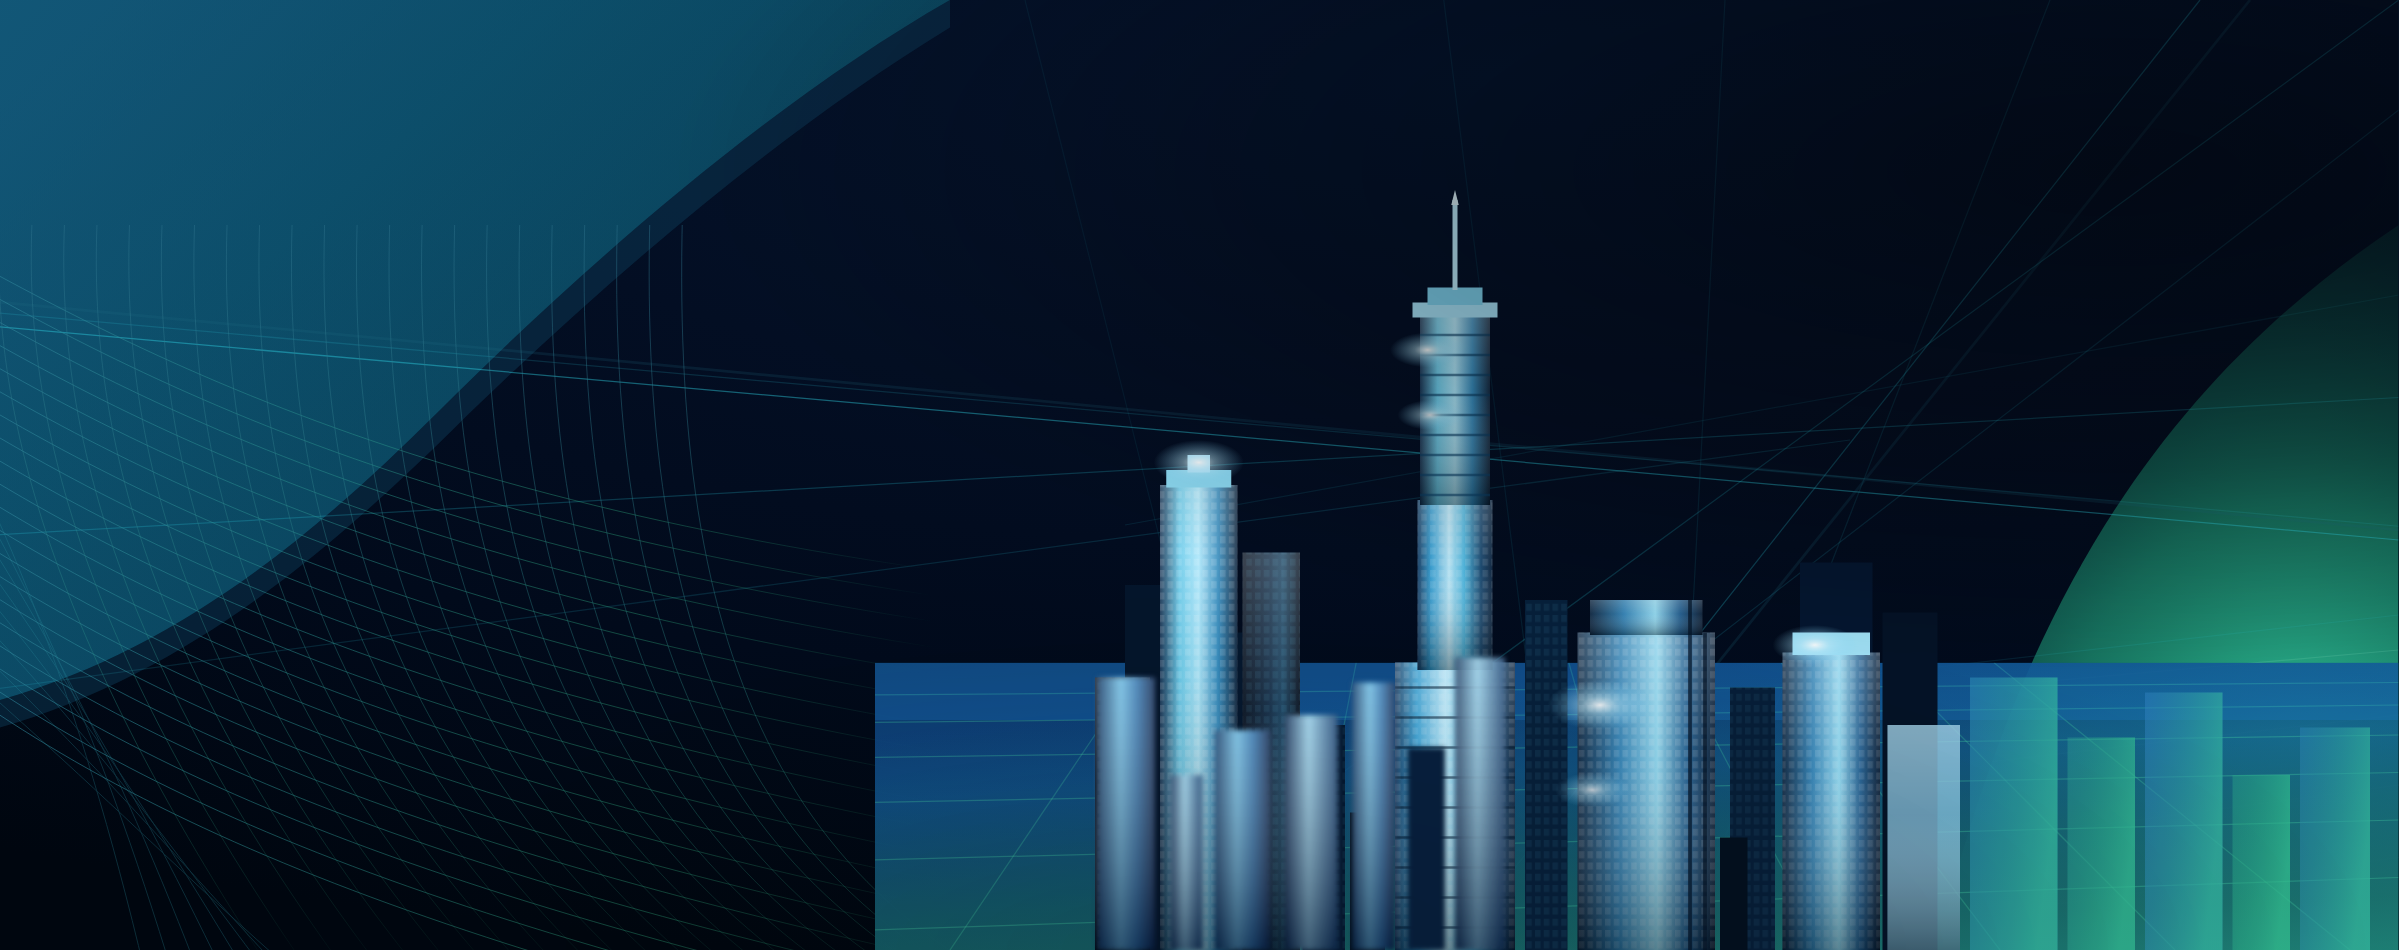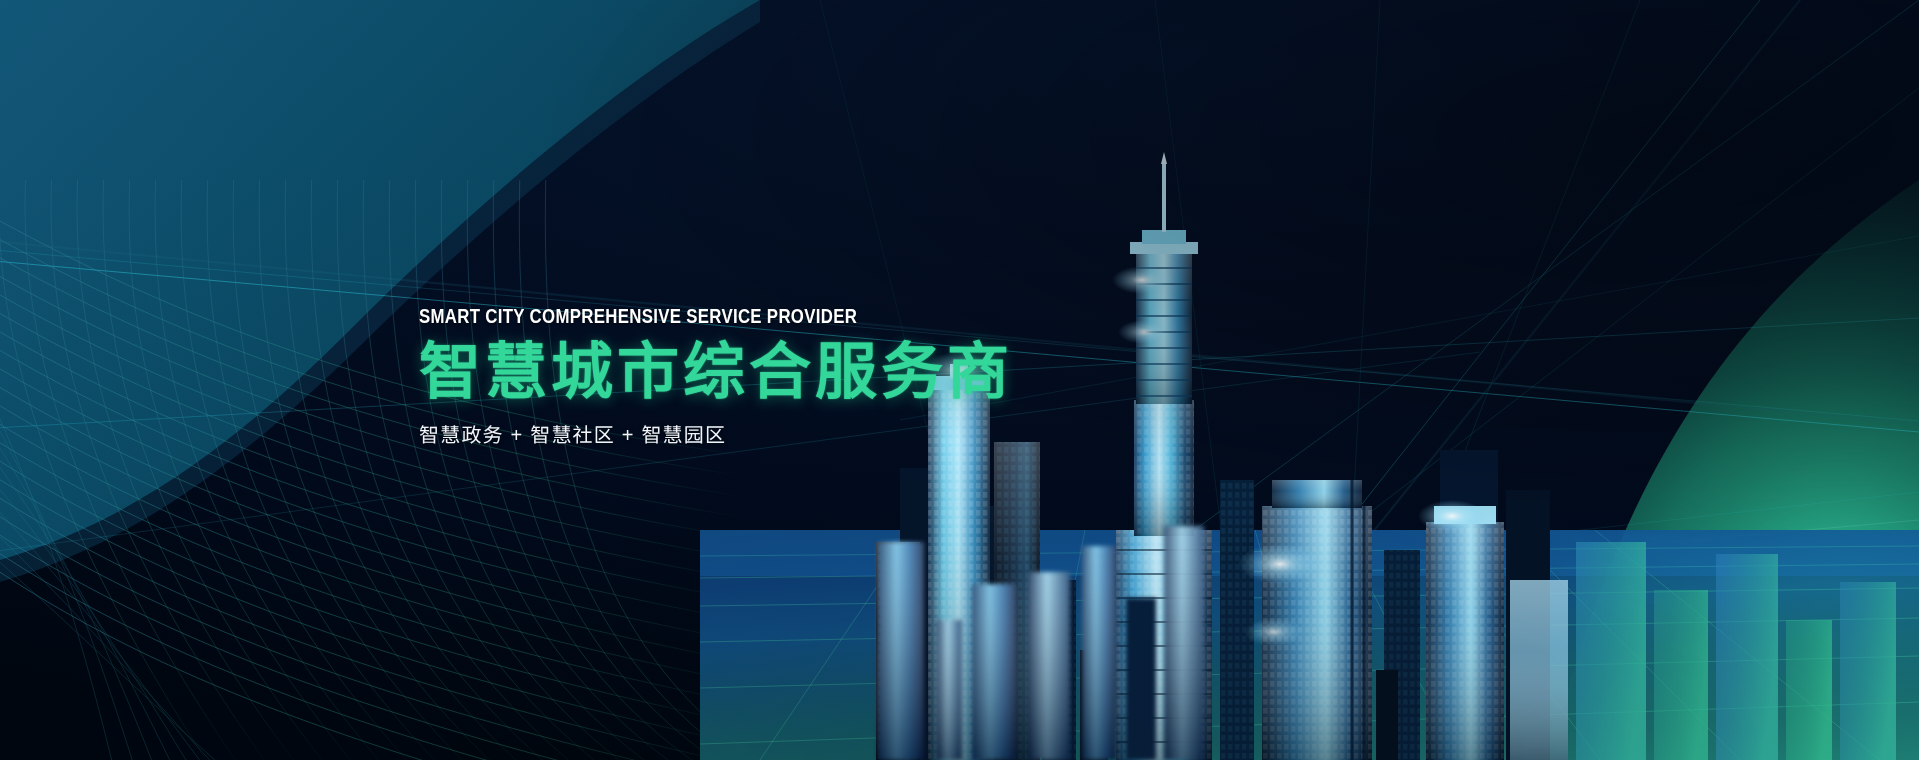--- a/index.html
+++ b/index.html
@@ -504,19 +504,14 @@
       <rect x="222" y="66" width="34" height="214" fill="url(#barA)"></rect>
       <rect x="222" y="66" width="34" height="214" fill="url(#barFade)"></rect>
       <rect x="266" y="118" width="30" height="162" fill="#07203f"></rect>
       <rect x="304" y="46" width="40" height="234" fill="url(#barB)" opacity=".9"></rect>
       <rect x="304" y="46" width="40" height="234" fill="url(#barFade)"></rect>
     </svg>
   </div>
 
   <div class="sky-vignette" style="pointer-events:none;mix-blend-mode:multiply;opacity:.55;"></div>
 
-  <div class="copy">
-    <div class="eyebrow">SMART CITY COMPREHENSIVE SERVICE PROVIDER</div>
-    <div class="headline">智慧城市综合服务商</div>
-    <div class="subline">智慧政务 + 智慧社区 + 智慧园区</div>
-  </div>
 
 </div>
 
 </body></html>

